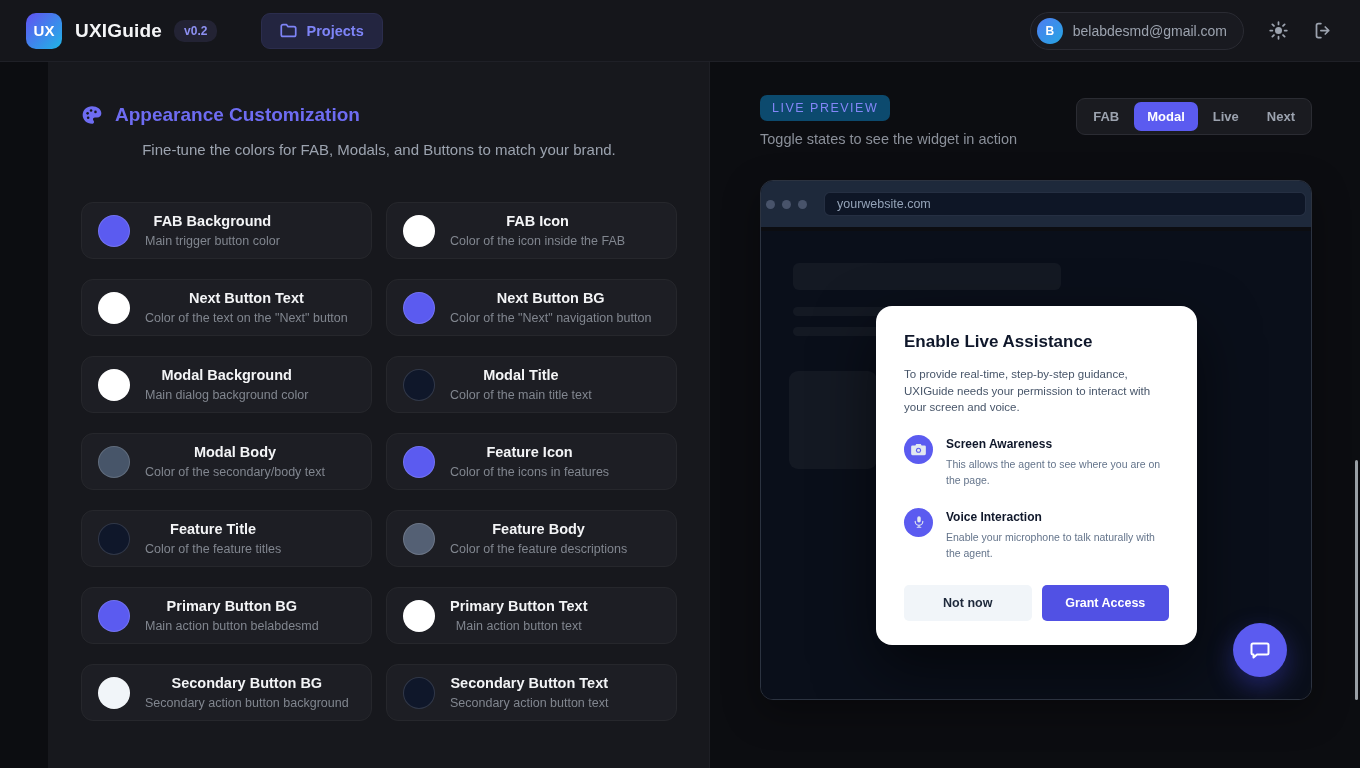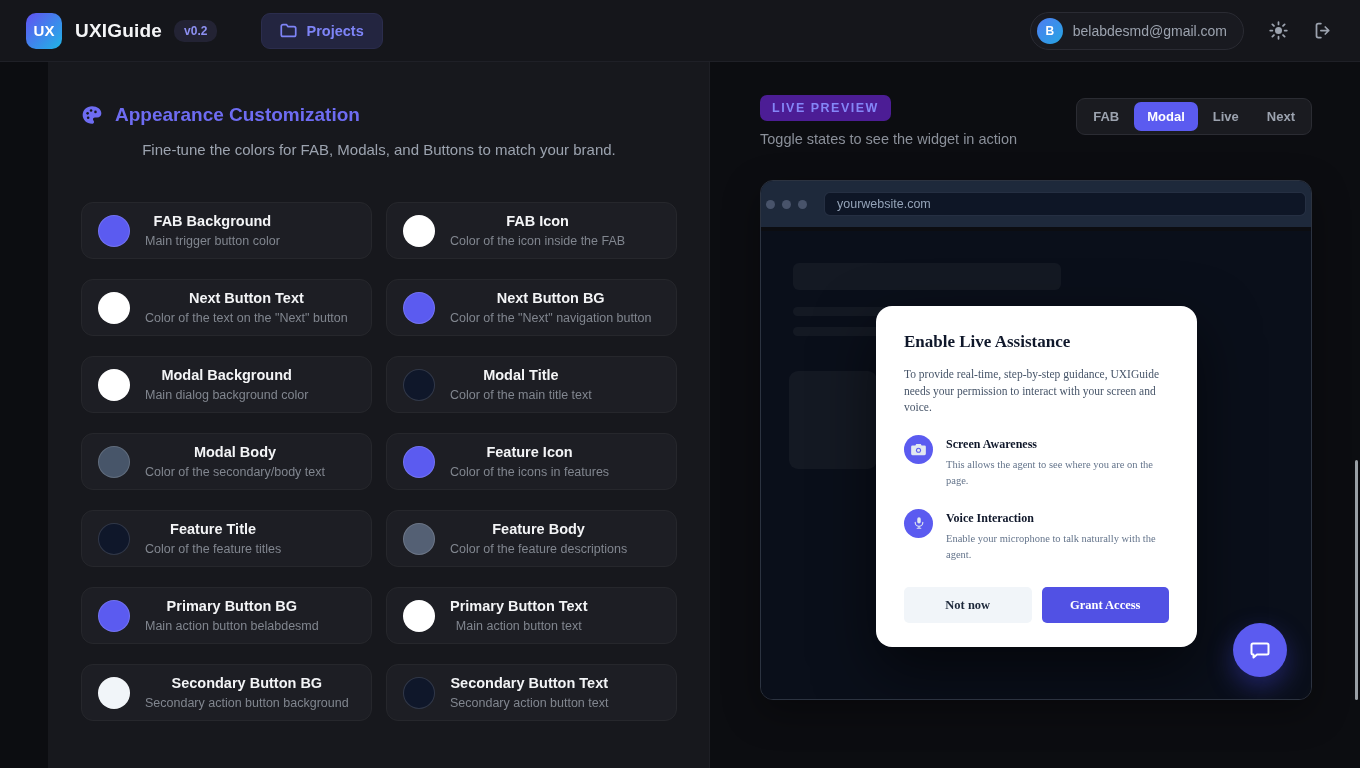--- a/index.html
+++ b/index.html
@@ -74,21 +74,21 @@
   .swatch-circle {
     width: 32px; height: 32px; border-radius: 50%; flex: none;
     border: 1px solid rgba(255,255,255,0.14); margin-right: 15px;
   }
   .swatch-label { color: #f3f4f6; font-size: 14.5px; font-weight: bold; line-height: 1.2; }
   .swatch-desc { color: #81868f; font-size: 12.5px; margin-top: 4px; }
 
   
   .preview-header { display: flex; align-items: flex-start; }
   .live-badge {
-    background: #4c1d95; color: #8486f8; font-size: 12.5px; font-weight: bold;
+    background: #0c4a6e; color: #8486f8; font-size: 12.5px; font-weight: normal;
     letter-spacing: 1.5px; padding: 6px 12px; border-radius: 7px;
   }
   .preview-subtitle { color: #8b909a; font-size: 14.5px; margin-top: 15px; }
   .preview-tabs {
     margin-left: auto; display: flex; align-items: flex-start; gap: 2px;
     background: #1a1b20; border: 1px solid #2b2c33; border-radius: 9px; padding: 3px;
   }
   .preview-tab {
     border: none; background: none; color: #9ca3af; font-size: 13px; font-weight: 600;
     padding: 7px 13px; border-radius: 7px; cursor: pointer; font-family: inherit;
@@ -105,21 +105,21 @@
   .browser-top {
     height: 46px; background: #1e293b; display: flex; align-items: center; padding: 0 5px;
   }
   .dots { display: flex; gap: 7px; margin-right: 17px; }
   .dot { width: 9px; height: 9px; border-radius: 50%; background: #48536a; }
   .address-bar {
     flex: 1; height: 24px; background: #0e1626; border: 1px solid rgba(80,95,120,0.35);
     border-radius: 6px; display: flex; align-items: center; padding: 0 12px;
     color: #94a3b8; font-size: 12.5px;
   }
-  .browser-body { position: absolute; inset: 50px 0 0 0; background: #0a0f1a; font-family: Liberation Serif, serif; }
+  .browser-body { position: absolute; inset: 50px 0 0 0; background: #0a0f1a; }
   .skeleton { position: absolute; background: rgba(255,255,255,0.045); border-radius: 6px; }
   .sk-1 { left: 32px; top: 32px; width: 268px; height: 27px; }
   .sk-2 { left: 32px; top: 76px; width: 300px; height: 9px; }
   .sk-3 { left: 32px; top: 96px; width: 252px; height: 9px; }
   .sk-4 { left: 28px; top: 140px; width: 88px; height: 98px; border-radius: 9px; }
   .sk-5 { left: 132px; top: 140px; width: 240px; height: 9px; background: rgba(255,255,255,0.03); }
   .sk-6 { left: 132px; top: 160px; width: 200px; height: 9px; background: rgba(255,255,255,0.03); }
 
   
   .widget-modal {

